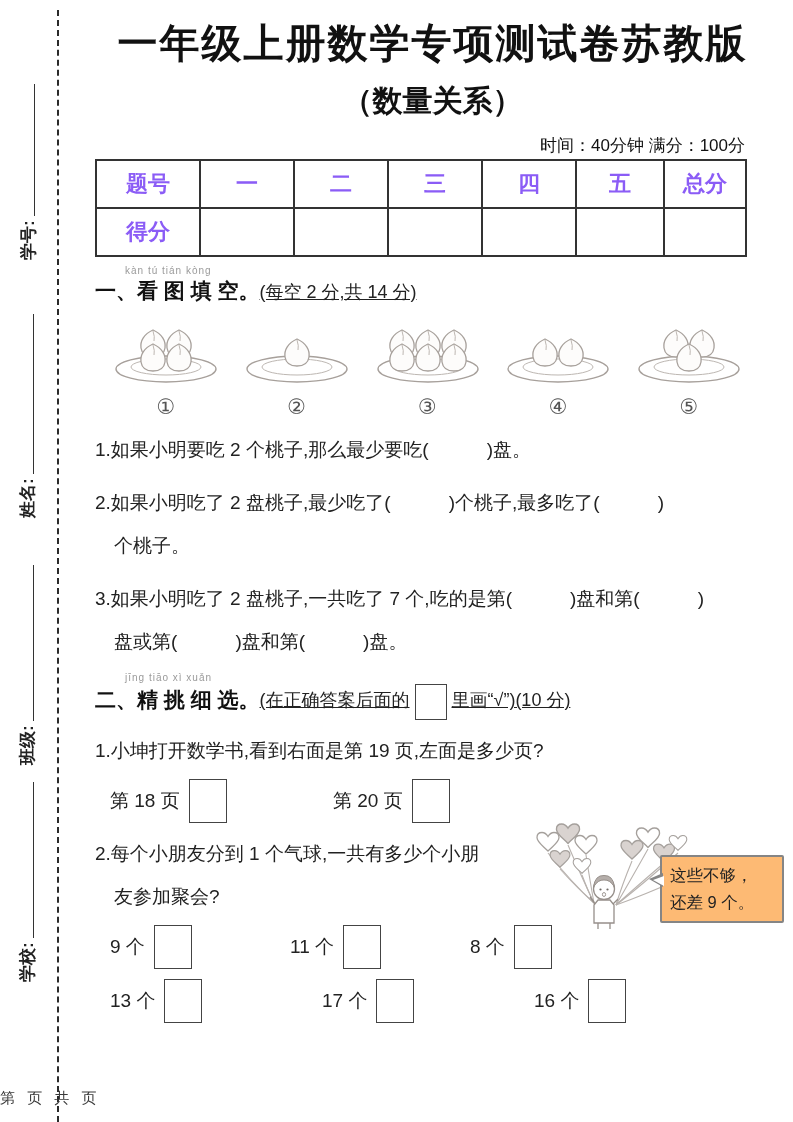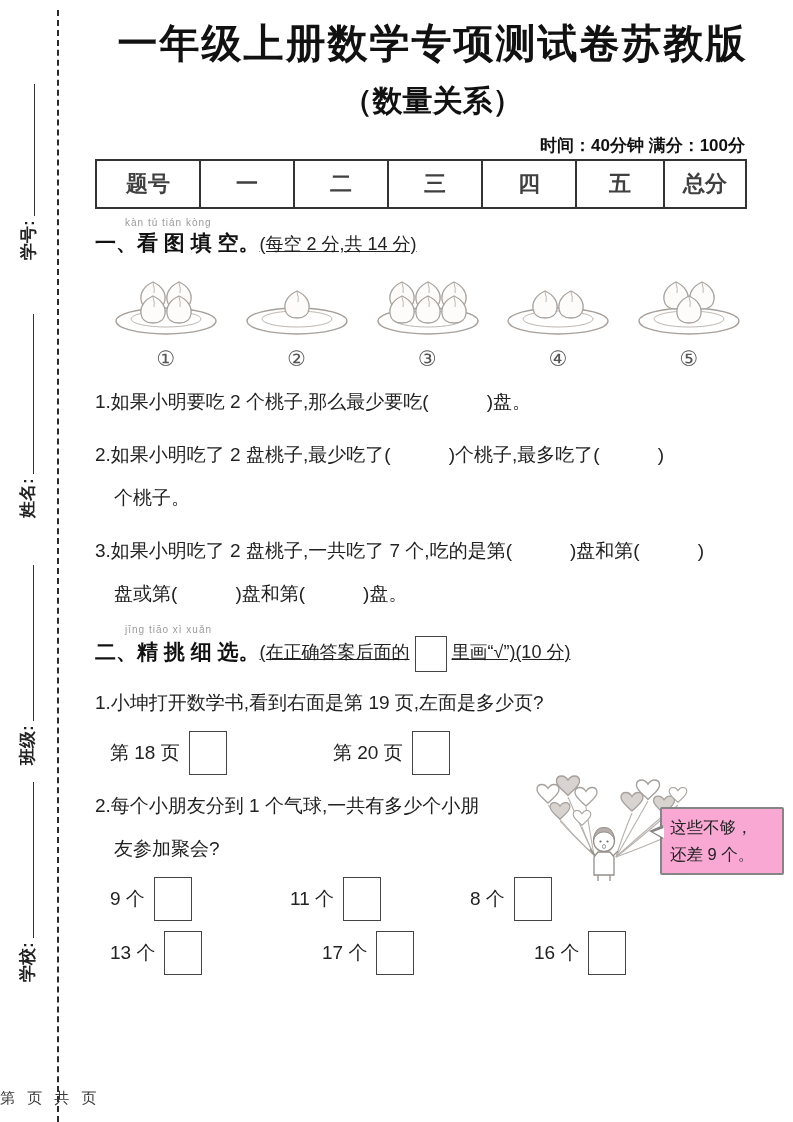--- a/index.html
+++ b/index.html
@@ -11,23 +11,23 @@
         transform:rotate(-90deg);font-size:17px;font-weight:700;color:#222;}
   .sidebar-field .fill-line{flex:1;border-bottom:1.6px solid #333;margin:0 2px 5px 4px;}
   .sf-0{left:-62px;top:158px;width:178px;}
   .sf-1{left:-77px;top:402px;width:206px;}
   .sf-2{left:-75px;top:651px;width:202px;}
   .sf-3{left:-75px;top:868px;width:202px;}
   
   .main{position:absolute;left:95px;top:0;width:675px;}
   .title{margin:16px 0 0;text-align:center;font-size:40px;font-weight:800;letter-spacing:2px;color:#111;}
   .subtitle{margin:10px 0 0;text-align:center;font-size:30px;font-weight:800;color:#111;}
-  .meta{margin:12px 25px 2px 0;text-align:right;font-size:17px;font-weight:700;color:#111;}
+  .meta{margin:12px 25px 2px 0;text-align:right;font-size:17px;font-weight:400;color:#111;}
   table.score{width:650px;border-collapse:collapse;table-layout:fixed;}
-  table.score td{border:2px solid #333;height:44px;text-align:center;font-size:22px;color:#404040;}
+  table.score td{border:2px solid #333;height:44px;text-align:center;font-size:22px;color:#8b5cf6;}
   table.score td.hd{font-weight:600;}
   .pinyin{margin:8px 0 0 30px;font-size:10px;color:#9a9a9a;letter-spacing:1px;}
   .sec-head{margin:1px 0 0;font-size:21px;font-weight:700;color:#111;}
   .sec-note{font-weight:400;font-size:18px;color:#222;text-decoration:underline;}
   .inline-box{display:inline-block;width:30px;height:34px;border:1.6px solid #444;
         vertical-align:middle;margin:0 5px;background:#fff;}
   .plates-row{display:flex;justify-content:space-between;padding:2px 20px 0 10px;}
   .plate-cell{display:flex;flex-direction:column;align-items:center;width:122px;}
   .plate-num{margin-top:4px;font-size:21px;color:#555;}
   .q{margin:10px 0 6px;font-size:19px;line-height:2.26;white-space:pre-wrap;
@@ -35,21 +35,21 @@
   .opts{display:flex;margin:4px 0 10px 15px;align-items:center;}
   .opt{display:flex;align-items:center;font-size:19px;color:#222;}
   .opts-wide .opt{width:223px;}
   .opts-mid .opt{width:212px;}
   .opts-narrow .opt{width:180px;}
   .ansbox{display:inline-block;width:36px;height:42px;border:1.7px solid #444;margin-left:9px;background:#fff;}
   .q2-wrap{position:relative;}
   .illo{position:absolute;right:-14px;top:-10px;width:252px;height:126px;}
   .illo svg{position:absolute;left:0;top:0;}
   .bubble{position:absolute;right:0;top:32px;width:104px;border:2px solid #858585;border-radius:2px;
-        background:#f9a8d4;padding:5px 8px;font-size:16.5px;line-height:1.65;color:#222;}
+        background:#fdba74;padding:5px 8px;font-size:16.5px;line-height:1.65;color:#222;}
   .bubble-tail{position:absolute;left:-13px;top:16px;width:0;height:0;
         border-top:6px solid transparent;border-bottom:8px solid transparent;border-right:14px solid #858585;}
   .bubble-tail-in{position:absolute;left:-9px;top:19px;width:0;height:0;
         border-top:4px solid transparent;border-bottom:6px solid transparent;border-right:11px solid #fff;}
   .footer{position:absolute;bottom:14px;left:0;right:0;font-size:15px;
         letter-spacing:4px;color:#3a3a3a;}
 </style>
 </head>
 <body>
 
@@ -93,20 +93,29 @@
       <tbody>
           <tr>
         <td class="hd">题号</td>
         <td class="hd">一</td>
         <td class="hd">二</td>
         <td class="hd">三</td>
         <td class="hd">四</td>
         <td class="hd">五</td>
         <td class="hd">总分</td>
       </tr>
+      <tr>
+        <td class="hd">得分</td>
+        <td></td>
+        <td></td>
+        <td></td>
+        <td></td>
+        <td></td>
+        <td></td>
+      </tr>
     </tbody>
       </table>
 
     <div class="pinyin">kàn  tú  tián  kòng</div>
     <div class="sec-head"><span>一、看 图 填 空。</span><span class="sec-note">(每空 2 分,共 14 分)</span></div>
 
     <div class="plates-row">
       <div class="plate-cell">
         <span><svg width="118" height="80" viewBox="0 0 118 80">
               <ellipse cx="59" cy="62" rx="50" ry="13" fill="#fff" stroke="#a7a09b" stroke-width="1.4"></ellipse>

